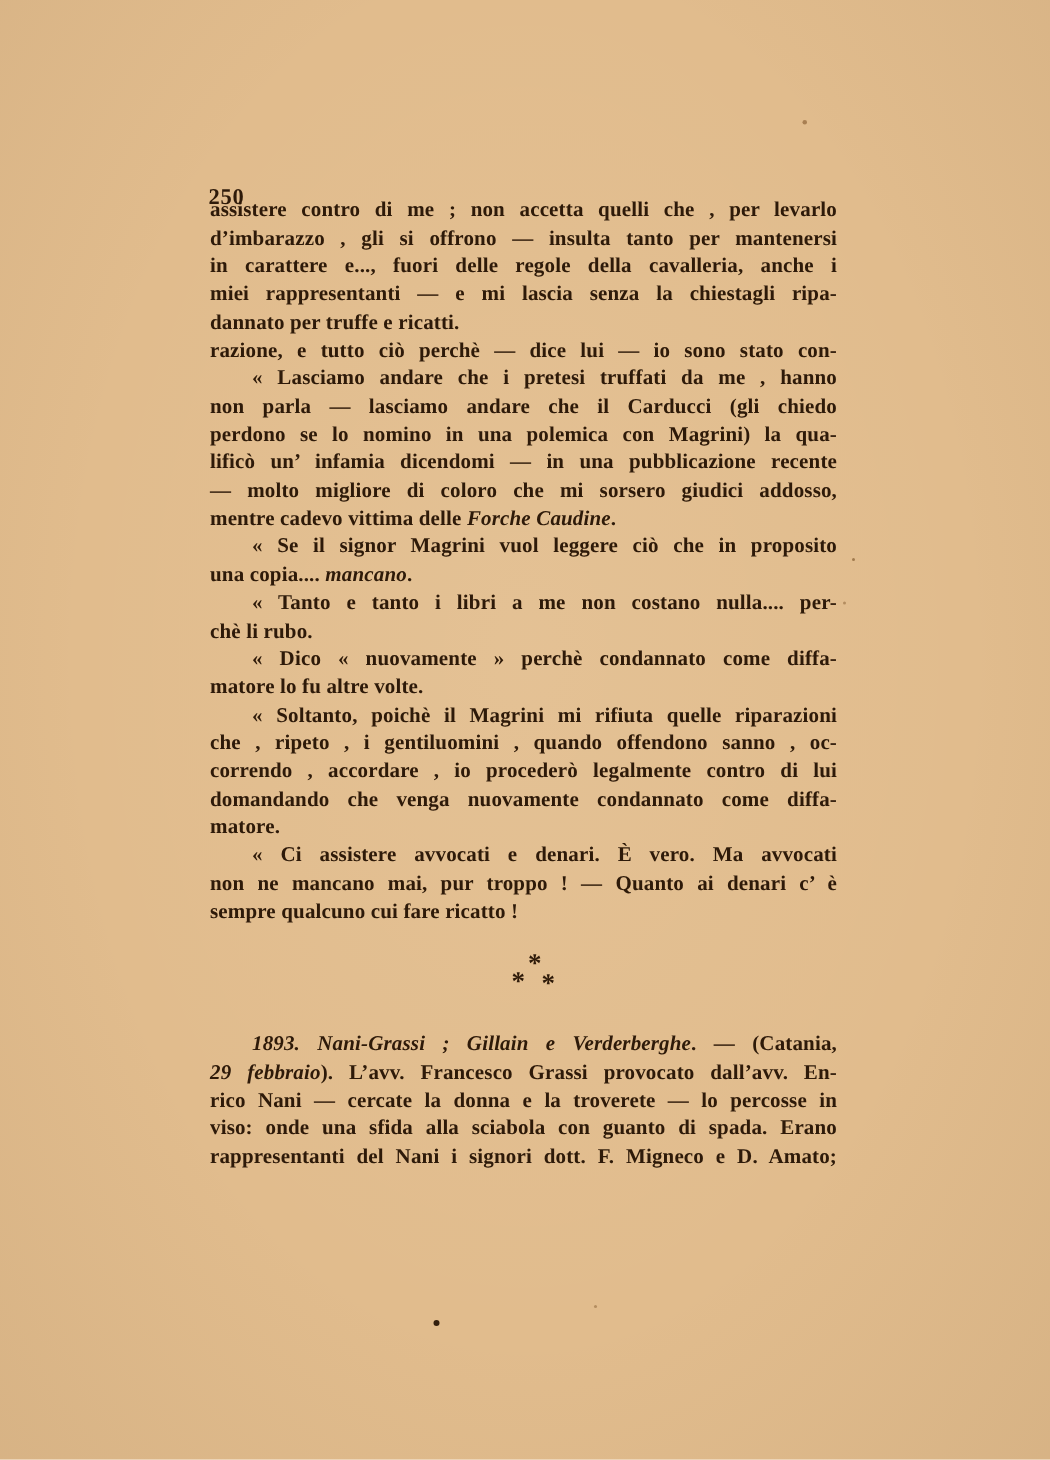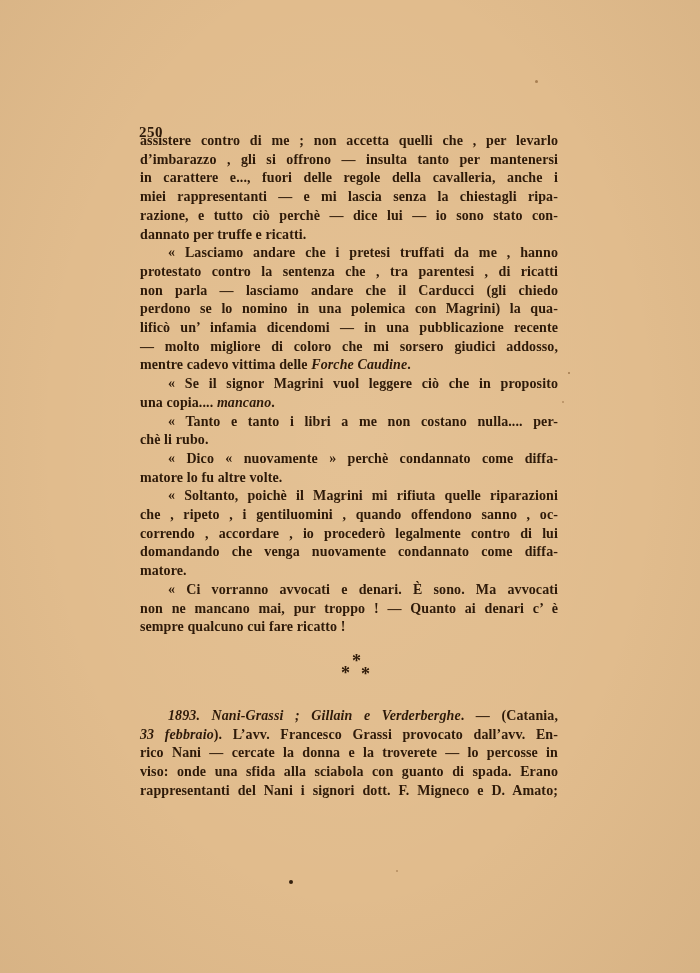--- a/index.html
+++ b/index.html
@@ -70,26 +70,25 @@
 <div class="page">
   <div class="page-number">250</div>
 
   <div class="text-block">
     <div id="body-paragraphs">
         <div class="paragraph">
           <div class="line"><span>assistere contro di me ; non accetta quelli che , per levarlo</span></div>
           <div class="line"><span>d’imbarazzo , gli si offrono — insulta tanto per mantenersi</span></div>
           <div class="line"><span>in carattere e..., fuori delle regole della cavalleria, anche i</span></div>
           <div class="line"><span>miei rappresentanti — e mi lascia senza la chiestagli ripa-</span></div>
+          <div class="line last"><span>dannato per truffe e ricatti.</span></div>
           <div class="line"><span>razione, e tutto ciò perchè — dice lui — io sono stato con-</span></div>
-          <div class="line last"><span>dannato per truffe e ricatti.</span></div>
         </div>
         <div class="paragraph">
           <div class="line indent"><span>« Lasciamo andare che i pretesi truffati da me , hanno</span></div>
-          <div class="line"><span>protestato contro la sentenza che , tra parentesi , di ricatti</span></div>
           <div class="line"><span>non parla — lasciamo andare che il Carducci (gli chiedo</span></div>
           <div class="line"><span>perdono se lo nomino in una polemica con Magrini) la qua-</span></div>
           <div class="line"><span>lificò un’ infamia dicendomi — in una pubblicazione recente</span></div>
           <div class="line"><span>— molto migliore di coloro che mi sorsero giudici addosso,</span></div>
           <div class="line last"><span>mentre cadevo vittima delle </span><span class="italic">Forche Caudine</span><span>.</span></div>
         </div>
         <div class="paragraph">
           <div class="line indent"><span>« Se il signor Magrini vuol leggere ciò che in proposito</span></div>
           <div class="line last"><span>una copia.... </span><span class="italic">mancano</span><span>.</span></div>
         </div>
@@ -102,36 +101,36 @@
           <div class="line last"><span>matore lo fu altre volte.</span></div>
         </div>
         <div class="paragraph">
           <div class="line indent"><span>« Soltanto, poichè il Magrini mi rifiuta quelle riparazioni</span></div>
           <div class="line"><span>che , ripeto , i gentiluomini , quando offendono sanno , oc-</span></div>
           <div class="line"><span>correndo , accordare , io procederò legalmente contro di lui</span></div>
           <div class="line"><span>domandando che venga nuovamente condannato come diffa-</span></div>
           <div class="line last"><span>matore.</span></div>
         </div>
         <div class="paragraph">
-          <div class="line indent"><span>« Ci vorranno avvocati e denari. È sono. Ma avvocati</span></div>
+          <div class="line indent"><span>« Ci assistere avvocati e denari. È vero. Ma avvocati</span></div>
           <div class="line"><span>non ne mancano mai, pur troppo ! — Quanto ai denari c’ è</span></div>
           <div class="line last"><span>sempre qualcuno cui fare ricatto !</span></div>
         </div>
       </div>
 
     <div class="separator">
       <span class="sep-ast a-top">*</span>
       <span class="sep-ast a-left">*</span>
       <span class="sep-ast a-right">*</span>
     </div>
 
     <div id="entry-paragraphs">
         <div class="paragraph">
           <div class="line indent"><span class="italic">1893. Nani-Grassi ; Gillain e Verderberghe</span><span>. — (Catania,</span></div>
-          <div class="line"><span class="italic">33 febbraio</span><span>). L’avv. Francesco Grassi provocato dall’avv. En-</span></div>
+          <div class="line"><span class="italic">29 febbraio</span><span>). L’avv. Francesco Grassi provocato dall’avv. En-</span></div>
           <div class="line"><span>rico Nani — cercate la donna e la troverete — lo percosse in</span></div>
           <div class="line"><span>viso: onde una sfida alla sciabola con guanto di spada. Erano</span></div>
           <div class="line"><span>rappresentanti del Nani i signori dott. F. Migneco e D. Amato;</span></div>
         </div>
       </div>
   </div>
 
   <div id="specks">
       <div class="speck" style="left: 535px; top: 80px; width: 3px; height: 3px; background: rgb(168, 127, 82);"></div>
       <div class="speck" style="left: 568px; top: 372px; width: 2px; height: 2px; background: rgb(160, 122, 78);"></div>

